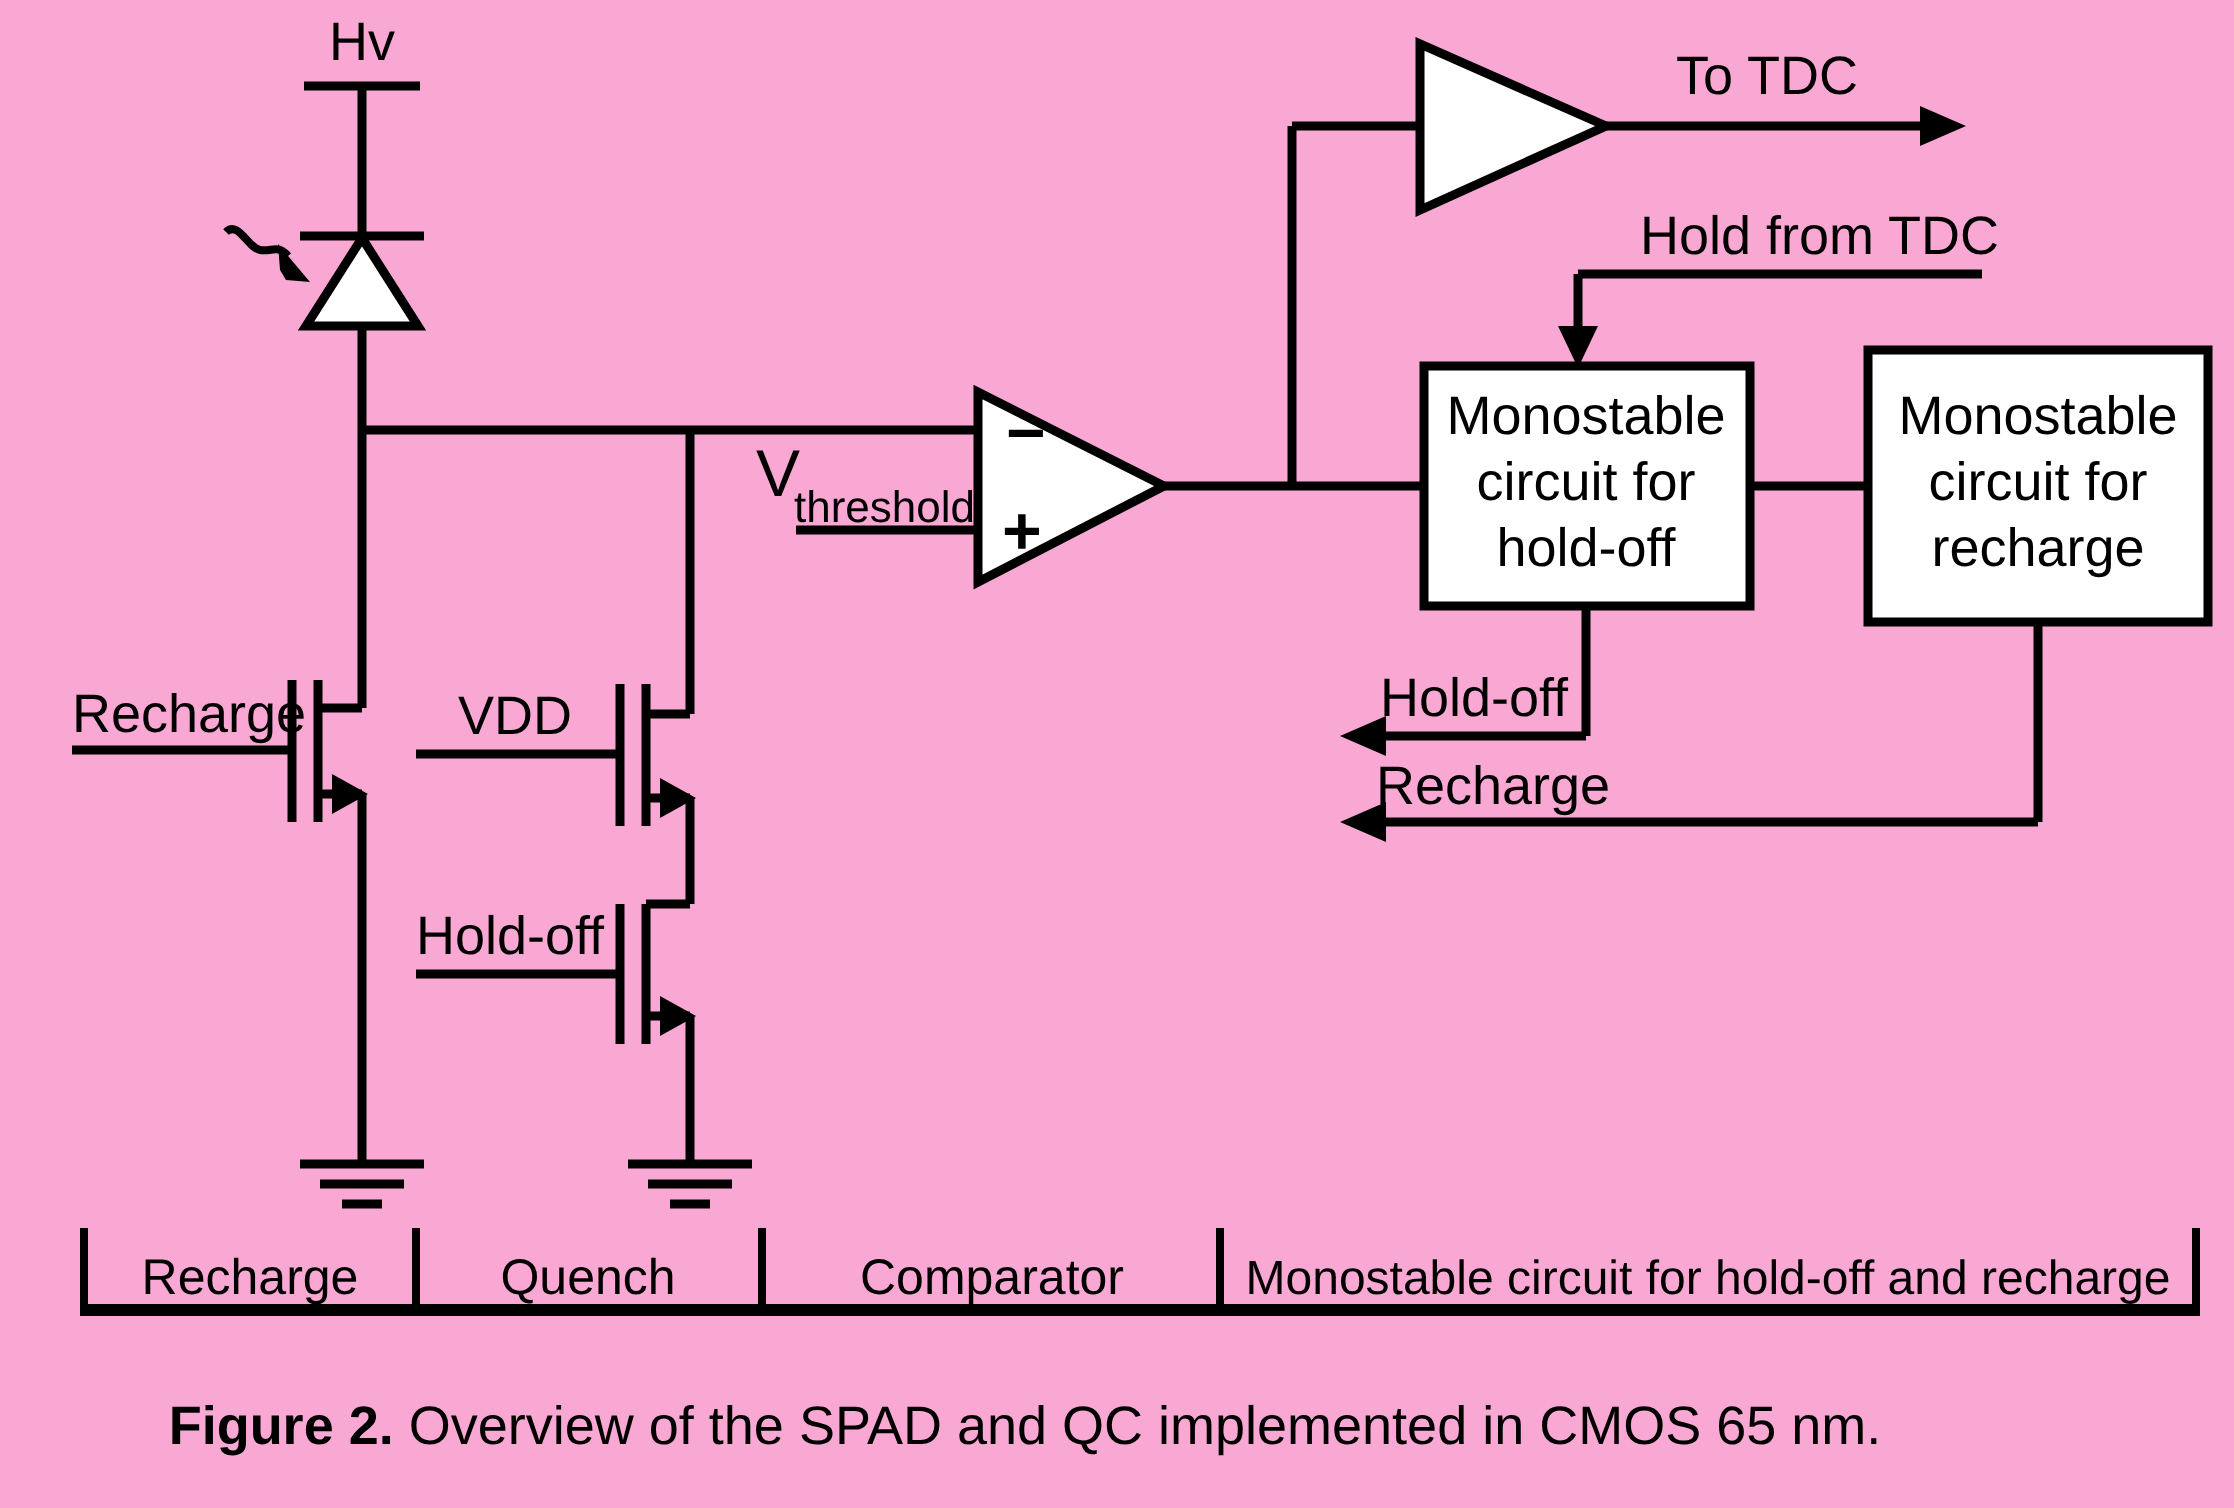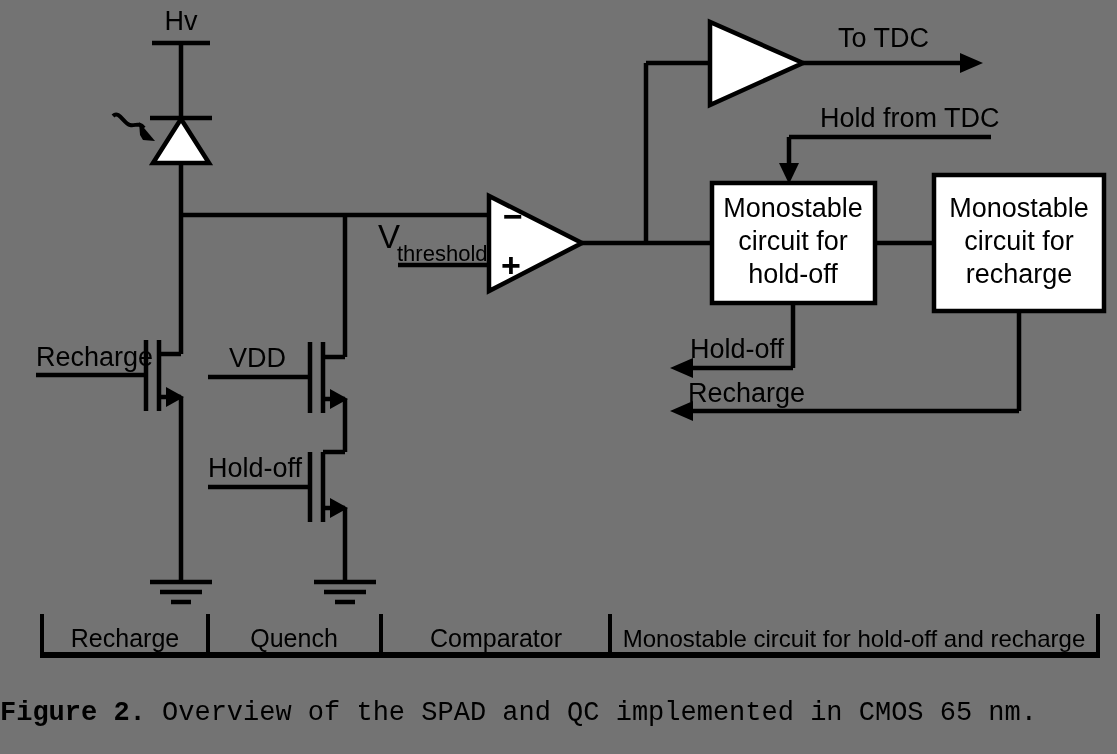--- a/index.html
+++ b/index.html
@@ -8,21 +8,21 @@
     background: #ffffff;
   }
   body {
     font-family: "Liberation Sans", sans-serif;
     color: #000000;
   }
   #page {
     position: relative;
     width: 1117px;
     height: 754px;
-    background: #737373;
+    background: #f9a8d4;
     overflow: hidden;
   }
   #figure-svg {
     position: absolute;
     left: 0;
     top: 0;
   }
   .wire {
     stroke: #000;
     stroke-width: 4.5;
@@ -87,21 +87,21 @@
     font-family: "Liberation Sans", sans-serif;
     font-size: 24px;
     fill: #000;
   }
   #caption {
     position: absolute;
     left: 0;
     top: 698px;
     width: 1025px;
     text-align: center;
-    font-family: Liberation Mono, monospace;
+    font-family: Liberation Sans, sans-serif;
     font-size: 27px;
     color: #000;
     white-space: nowrap;
   }
   #caption .capbold {
     font-weight: bold;
   }
 </style>
 </head>
 <body>

